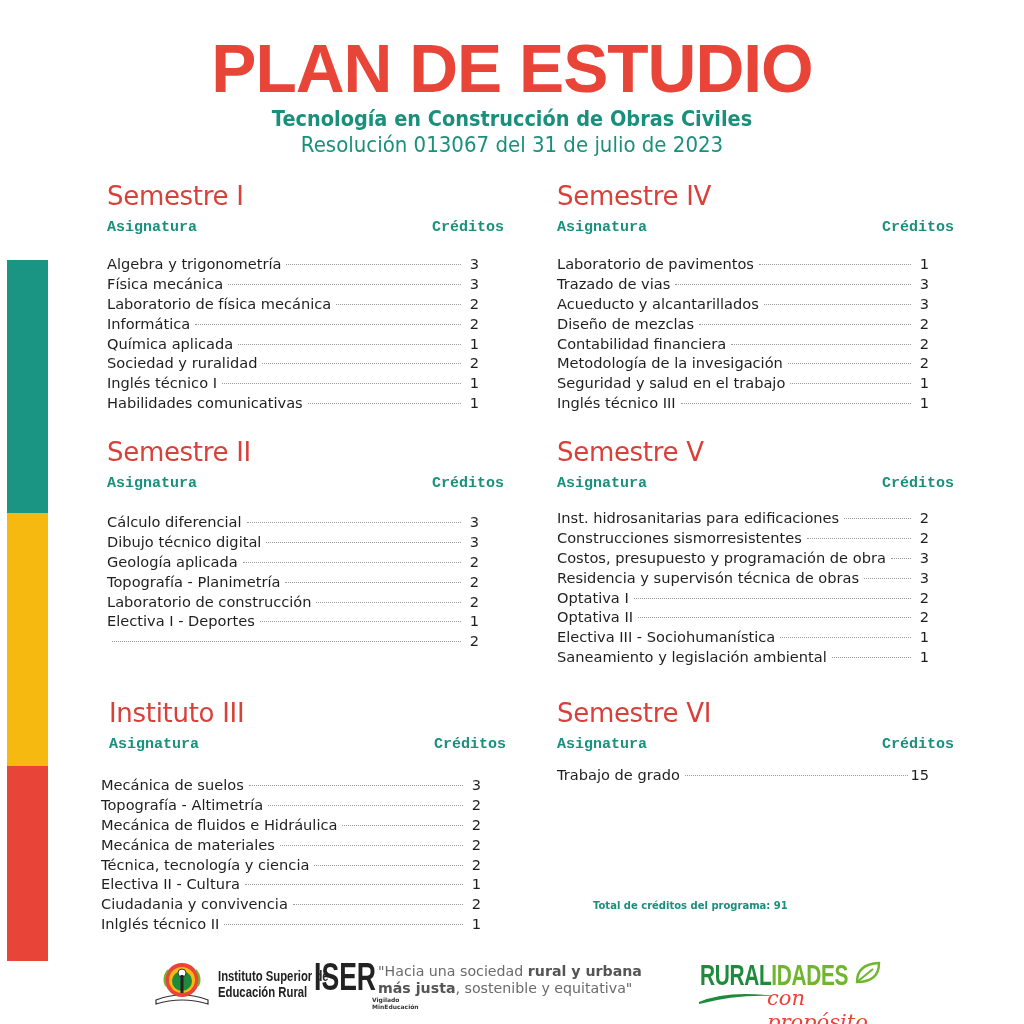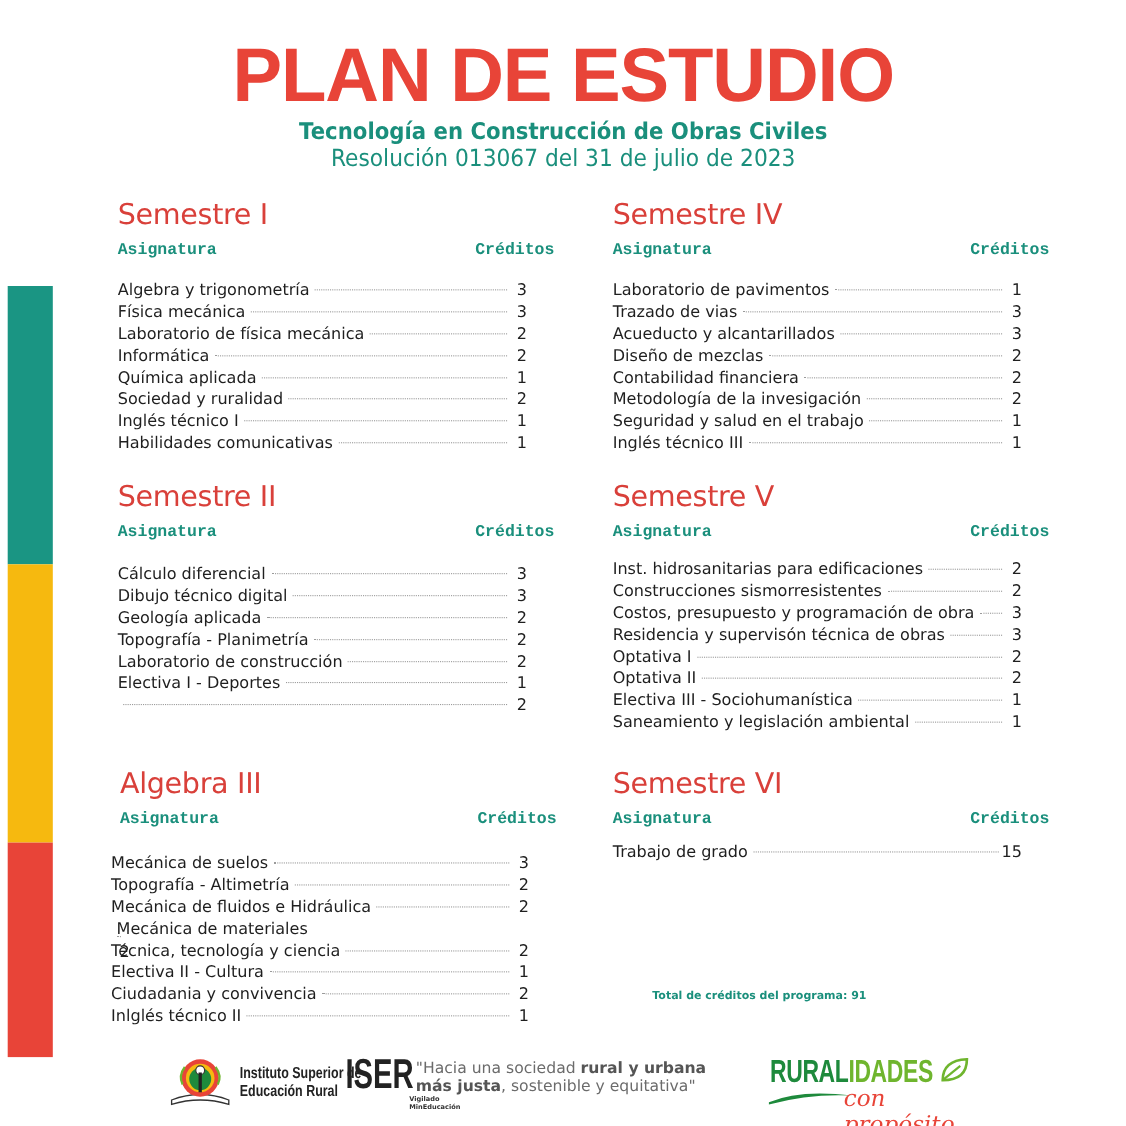--- a/index.html
+++ b/index.html
@@ -144,42 +144,42 @@
         <span class="cred">1</span>
       </div>
     <div class="row">
         <span class="dots"></span>
         <span class="cred">2</span>
       </div>
   </div>
 </div>
 
 <div class="semester" style="left:109px; top:697px;">
-  <div class="sem-title">Algebra III</div>
+  <div class="sem-title">Instituto III</div>
   <div class="col-head">
     <span>Asignatura</span>
     <span>Créditos</span>
   </div>
   <div class="rows" style="margin-top:20px; margin-left:-8px;">
     <div class="row" style="width:380px;">
         <span class="name">Mecánica de suelos</span>
         <span class="dots"></span>
         <span class="cred">3</span>
       </div>
     <div class="row" style="width:380px;">
         <span class="name">Topografía - Altimetría</span>
         <span class="dots"></span>
         <span class="cred">2</span>
       </div>
     <div class="row" style="width:380px;">
         <span class="name">Mecánica de fluidos e Hidráulica</span>
         <span class="dots"></span>
         <span class="cred">2</span>
       </div>
-    <div class="row" style="width:380px;flex-direction:column;">
+    <div class="row" style="width:380px;">
         <span class="name">Mecánica de materiales</span>
         <span class="dots"></span>
         <span class="cred">2</span>
       </div>
     <div class="row" style="width:380px;">
         <span class="name">Técnica, tecnología y ciencia</span>
         <span class="dots"></span>
         <span class="cred">2</span>
       </div>
     <div class="row" style="width:380px;">

